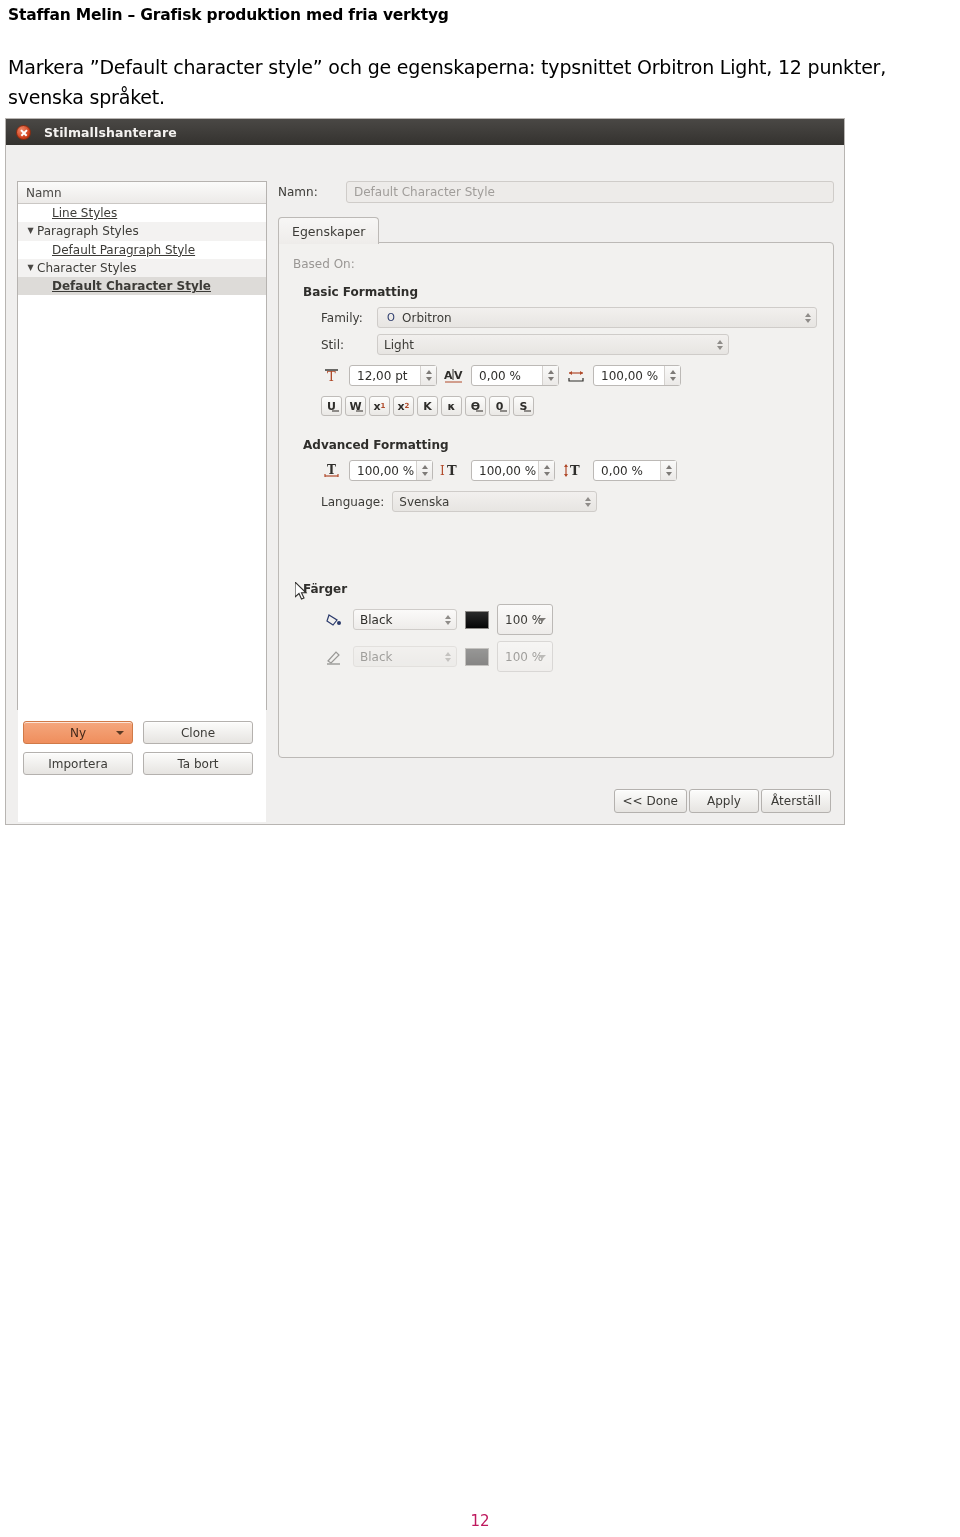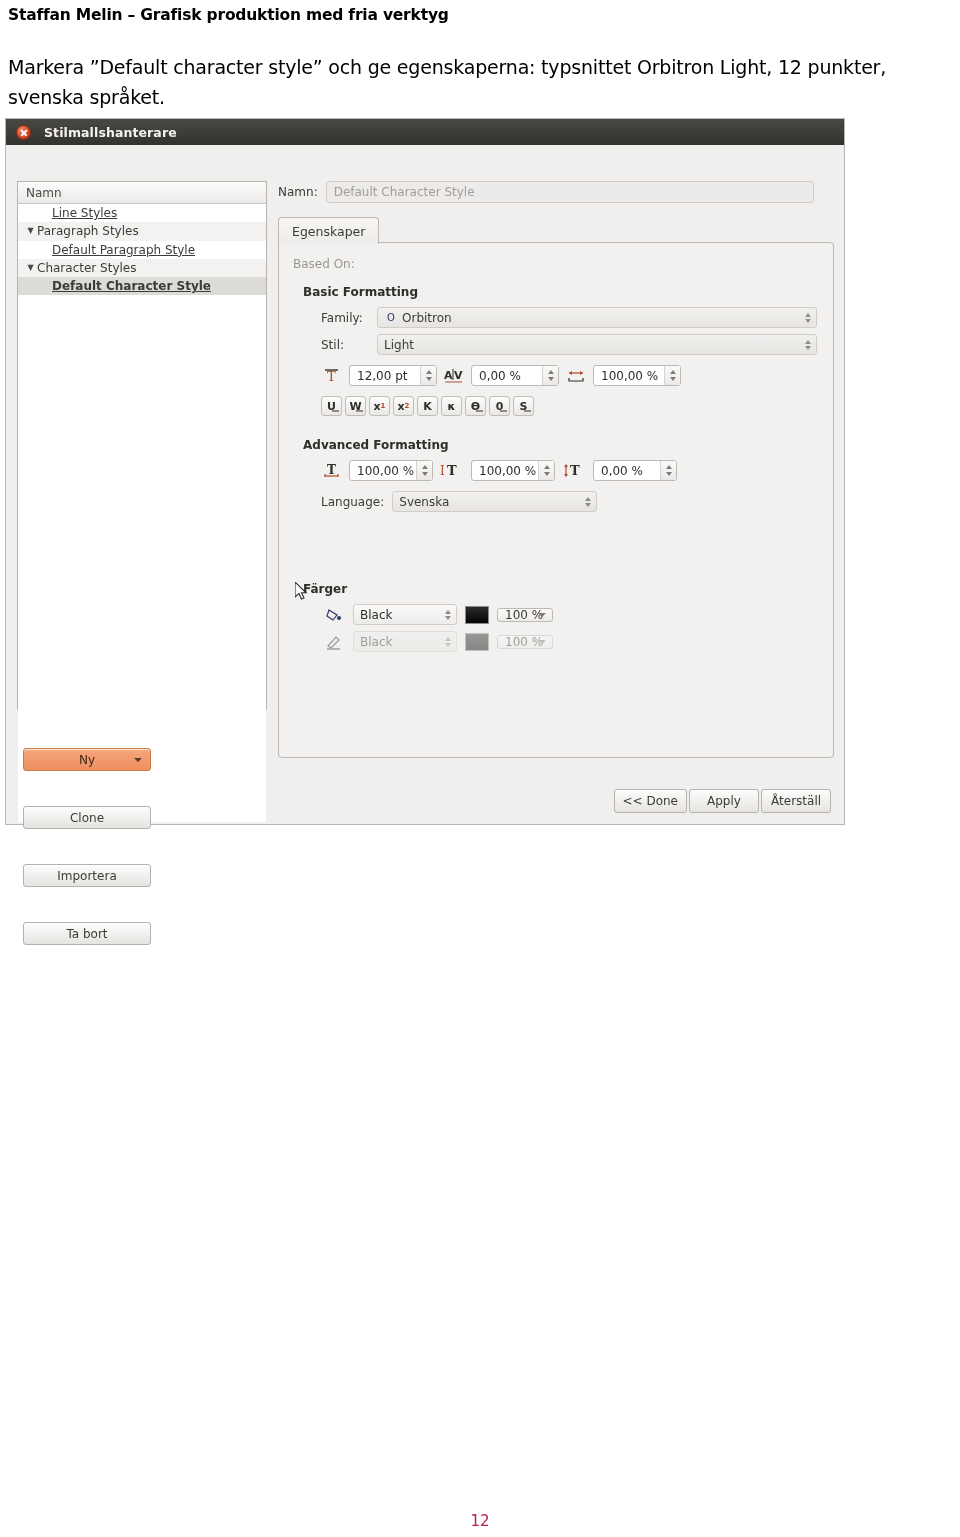--- a/index.html
+++ b/index.html
@@ -166,21 +166,21 @@
     background: linear-gradient(to bottom, #fcfcfb, #e6e4e1);
     font-size: 12px;
     color: #3c3b37;
     display: flex;
     align-items: center;
     justify-content: center;
     box-sizing: border-box;
     padding: 0 8px;
     box-shadow: 0 1px 0 rgba(255,255,255,0.7) inset;
   }
-  .btn.wide { width: 128px; margin-top: 27px; }
+  .btn.wide { width: 110px; }
   .btn.accent {
     background: linear-gradient(to bottom, #f5a77d, #ef8e5d);
     border-color: #d07a48;
     color: #43291b;
     justify-content: center;
     position: relative;
   }
   .btn .caret-dn {
     position: absolute;
     right: 8px;
@@ -194,20 +194,21 @@
   .right-pane {
     position: absolute;
     left: 272px;
     top: 36px;
     width: 556px;
   }
   .namn-row {
     display: flex;
     align-items: center;
     gap: 8px;
+    justify-content: space-between;
   }
   .lbl { font-size: 12px; color: #3c3b37; }
   .lbl.dim { color: #9a9794; }
   .field {
     height: 22px;
     border: 1px solid #cfccc9;
     border-radius: 3px;
     background: #edebe9;
     box-sizing: border-box;
     display: flex;
@@ -373,21 +374,21 @@
 
   
   .swatch {
     width: 22px;
     height: 16px;
     border: 1px solid #8d8a87;
     background: linear-gradient(to bottom, #2a2a2a, #050505);
     flex: 0 0 auto;
   }
   .pctbox {
-    height: 14px;
+    height: 31px;
     width: 56px;
     border: 1px solid #bcb9b6;
     border-radius: 3px;
     background: linear-gradient(to bottom, #fbfaf9, #eeecea);
     display: flex;
     align-items: center;
     padding-left: 7px;
     box-sizing: border-box;
     font-size: 12px;
     position: relative;
@@ -518,21 +519,21 @@
             <span>Orbitron</span>
             <span class="spin-arrows">
                 <i class="up"></i>
                 <i class="down"></i>
               </span>
           </div>
         </div>
 
         <div class="form-row">
           <span class="rlabel">Stil:</span>
-          <div class="combo" style="width:440px;text-align:right;">
+          <div class="combo" style="width:352px;text-align:right;">
             <span>Light</span>
             <span class="spin-arrows">
                 <i class="up"></i>
                 <i class="down"></i>
               </span>
           </div>
         </div>
 
         <div class="form-row" style="margin-top:10px; gap:6px;">
           <span class="glyph">

